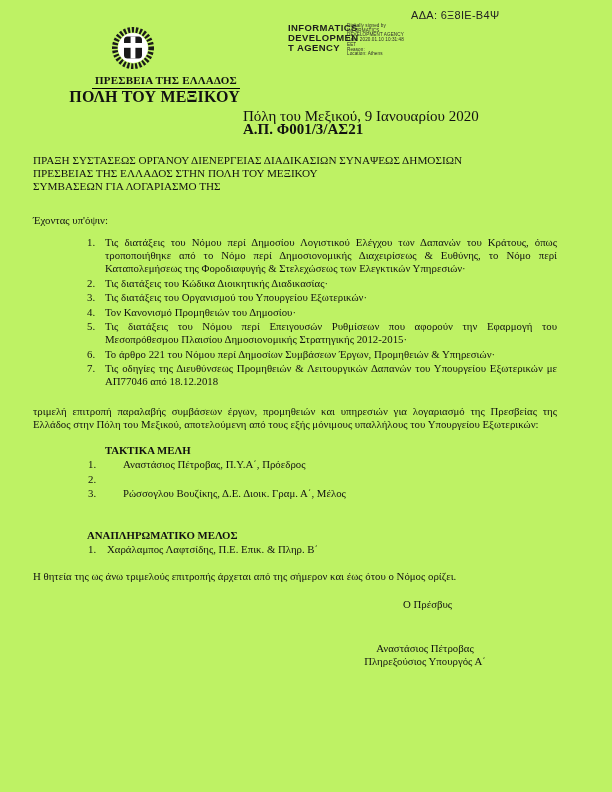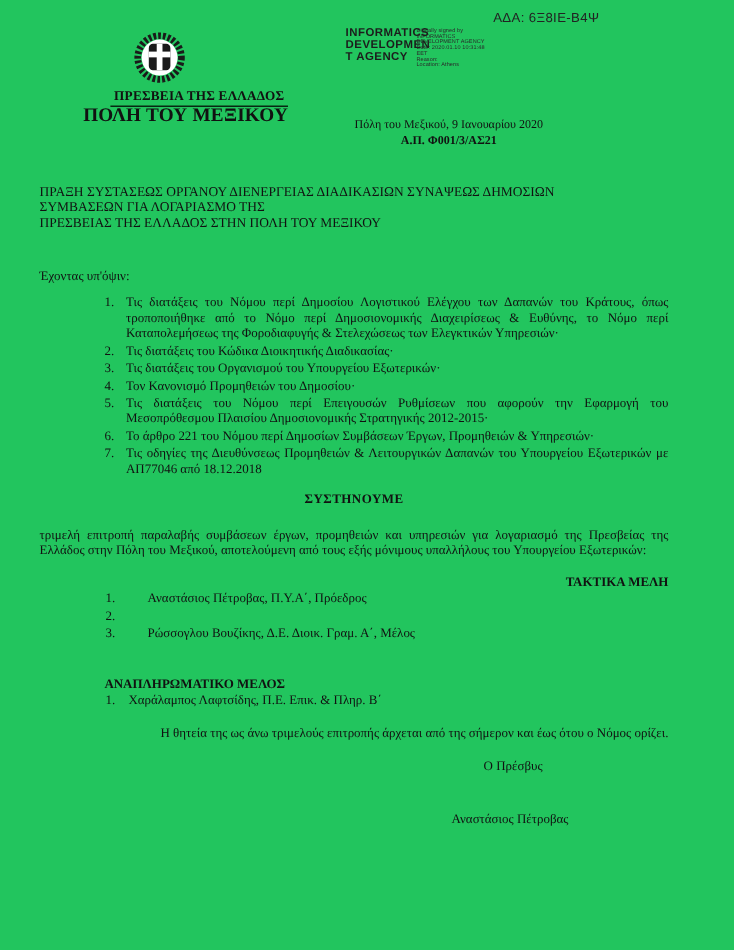--- a/index.html
+++ b/index.html
@@ -1,58 +1,58 @@
 <!DOCTYPE html>
 <html><head>
 <meta charset="utf-8">
 <style>
   html,body{margin:0;padding:0;background:#ffffff;}
-  .page{position:relative;width:612px;height:792px;background:#22c55e;overflow:hidden;
+  .page{position:relative;width:612px;height:792px;background:#bef264;overflow:hidden;
         font-family:"Liberation Serif",serif;color:#111;}
 
   .ada{position:absolute;left:411px;top:9px;font-family:"Liberation Sans",sans-serif;
        font-size:11px;letter-spacing:.3px;color:#222;}
 
   .stamp{position:absolute;left:288px;top:22px;width:140px;}
   .stamp-agency{position:absolute;left:0;top:1px;font-family:"Liberation Sans",sans-serif;
        font-weight:bold;font-size:9.5px;line-height:10px;letter-spacing:.4px;color:#1c1c1c;}
   .stamp-details{position:absolute;left:59px;top:2px;width:80px;
        font-family:"Liberation Sans",sans-serif;font-size:4.6px;line-height:4.7px;
        color:#2a2a2a;letter-spacing:.1px;}
 
   .letterhead{position:absolute;left:25px;top:26px;width:215px;text-align:right;}
   .emblem{display:block;margin:0 auto;width:44px;height:44px;}
   .lh-org{display:inline-block;font-weight:bold;font-size:11px;line-height:12px;
           border-bottom:1.6px solid #000;padding:0 3px 1.5px 3px;letter-spacing:.2px;}
   .lh-city{font-weight:bold;font-size:16px;line-height:13px;margin-top:1px;letter-spacing:.2px;}
 
-  .refblock{position:absolute;left:243px;top:98px;width:262px;text-align:center;
-            font-size:10px;line-height:13px;}
+  .refblock{position:absolute;left:243px;top:110px;width:262px;text-align:left;
+            font-size:15px;line-height:13px;}
   .proto{font-weight:bold;}
 
   .doc-title{position:absolute;left:33px;top:154px;width:524px;text-align:left;
              font-weight:normal;font-size:11.2px;line-height:13px;}
 
-  .body{position:absolute;left:33px;top:224px;width:524px;font-size:10.8px;
+  .body{position:absolute;left:33px;top:214px;width:524px;font-size:10.8px;
         line-height:13px;text-align:justify;}
   .intro{text-align:left;}
   .prelist{margin:9px 0 0 0;padding:0;list-style:none;}
   .prelist .li{position:relative;padding-left:72px;margin-bottom:1.5px;}
   .prelist .num{position:absolute;left:54px;top:0;}
   .decision-head{margin-top:12px;text-align:center;font-weight:bold;letter-spacing:.4px;}
   .decision-body{margin:17px 0 0 0;}
-  .mem-head{margin-top:13px;margin-left:72px;font-weight:bold;text-align:right;}
+  .mem-head{margin-top:13px;margin-left:72px;font-weight:bold;text-align:left;}
   .mem-list{margin-top:1px;}
   .mem-row{position:relative;padding-left:90px;height:14.5px;text-align:left;}
   .mem-row .mnum{position:absolute;left:55px;top:0;}
   .alt-head{margin-top:27px;margin-left:54px;font-weight:bold;text-align:left;}
   .alt-list{margin-top:1px;}
   .alt-row{position:relative;padding-left:74px;height:14.5px;text-align:left;}
   .alt-row .mnum{position:absolute;left:55px;top:0;}
-  .term-note{margin-top:13px;text-align:right;}
+  .term-note{margin-top:13px;text-align:left;}
   .signer-title{margin-top:15px;margin-left:370px;text-align:left;}
   .sig-block{margin-top:31px;width:240px;margin-left:272px;text-align:center;}
 </style>
 </head>
 <body>
 
 <div class="page">
 
   <div class="ada">ΑΔΑ: 6Ξ8ΙΕ-Β4Ψ</div>
 
@@ -88,22 +88,22 @@
   </div>
 
   <div class="refblock">
     <div>Πόλη του Μεξικού, 9 Ιανουαρίου 2020</div>
     <div class="proto"><span>Α.Π.</span>&nbsp;<span>Φ001/3/ΑΣ21</span></div>
   </div>
 
   <div class="doc-title">
 
   <div class="doc-title-line">ΠΡΑΞΗ ΣΥΣΤΑΣΕΩΣ ΟΡΓΑΝΟΥ ΔΙΕΝΕΡΓΕΙΑΣ ΔΙΑΔΙΚΑΣΙΩΝ ΣΥΝΑΨΕΩΣ ΔΗΜΟΣΙΩΝ</div>
+      <div class="doc-title-line">ΠΡΕΣΒΕΙΑΣ ΤΗΣ ΕΛΛΑΔΟΣ ΣΤΗΝ ΠΟΛΗ ΤΟΥ ΜΕΞΙΚΟΥ</div>
       <div class="doc-title-line">ΣΥΜΒΑΣΕΩΝ ΓΙΑ ΛΟΓΑΡΙΑΣΜΟ ΤΗΣ</div>
-      <div class="doc-title-line">ΠΡΕΣΒΕΙΑΣ ΤΗΣ ΕΛΛΑΔΟΣ ΣΤΗΝ ΠΟΛΗ ΤΟΥ ΜΕΞΙΚΟΥ</div>
     </div>
 
   <div class="body">
     <div class="intro">Έχοντας υπ'όψιν:</div>
 
     <div class="prelist">
 
     <div class="li">
         <span class="num">1.</span><span>Τις διατάξεις του Νόμου περί Δημοσίου Λογιστικού Ελέγχου των Δαπανών του Κράτους, όπως τροποποιήθηκε από το Νόμο περί Δημοσιονομικής Διαχειρίσεως &amp; Ευθύνης, το Νόμο περί Καταπολεμήσεως της Φοροδιαφυγής &amp; Στελεχώσεως των Ελεγκτικών Υπηρεσιών·</span>
       </div>
@@ -120,21 +120,20 @@
         <span class="num">5.</span><span>Τις διατάξεις του Νόμου περί Επειγουσών Ρυθμίσεων που αφορούν την Εφαρμογή του Μεσοπρόθεσμου Πλαισίου Δημοσιονομικής Στρατηγικής 2012-2015·</span>
       </div>
         <div class="li">
         <span class="num">6.</span><span>Το άρθρο 221 του Νόμου περί Δημοσίων Συμβάσεων Έργων, Προμηθειών &amp; Υπηρεσιών·</span>
       </div>
         <div class="li">
         <span class="num">7.</span><span>Τις οδηγίες της Διευθύνσεως Προμηθειών &amp; Λειτουργικών Δαπανών του Υπουργείου Εξωτερικών με ΑΠ77046 από 18.12.2018</span>
       </div>
       </div>
 
-    <div class="decision-head">ΣΥΣΤΗΝΟΥΜΕ</div>
     <p class="decision-body">τριμελή επιτροπή παραλαβής συμβάσεων έργων, προμηθειών και υπηρεσιών για λογαριασμό της Πρεσβείας της Ελλάδος στην Πόλη του Μεξικού, αποτελούμενη από τους εξής μόνιμους υπαλλήλους του Υπουργείου Εξωτερικών:</p>
 
     <div class="mem-head">ΤΑΚΤΙΚΑ ΜΕΛΗ</div>
     <div class="mem-list">
 
     <div class="mem-row">
         <span class="mnum">1.</span><span>Αναστάσιος Πέτροβας, Π.Υ.Α΄, Πρόεδρος</span>
       </div>
         <div class="mem-row">
         <span class="mnum">2.</span>
@@ -151,16 +150,17 @@
         <span class="mnum">1.</span><span>Χαράλαμπος Λαφτσίδης, Π.Ε. Επικ. &amp; Πληρ. Β΄</span>
       </div>
       </div>
 
     <div class="term-note">Η θητεία της ως άνω τριμελούς επιτροπής άρχεται από της σήμερον και έως ότου ο Νόμος ορίζει.</div>
 
     <div class="signer-title">Ο Πρέσβυς</div>
 
     <div class="sig-block">
       <div>Αναστάσιος Πέτροβας</div>
+      <div>Πληρεξούσιος Υπουργός Α΄</div>
     </div>
   </div>
 
 </div>
 
 </body></html>

